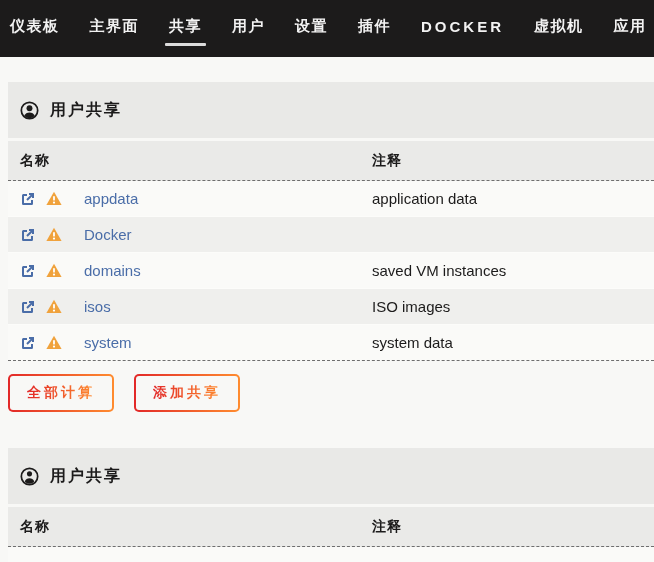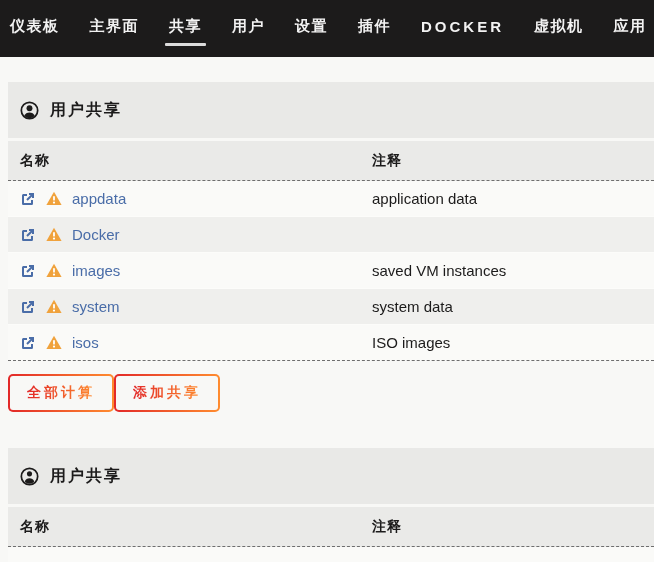--- a/index.html
+++ b/index.html
@@ -97,27 +97,29 @@
     width:364px;
     padding-left:12px;
     display:flex;
     align-items:center;
     gap:10px;
   }
   .name-link{
     color:var(--link-blue);
     text-decoration:none;
     cursor:pointer;
+    margin-left:12px;
   }
   .comment-cell{flex:1;color:var(--text-dark);}
   .icon-btn{display:flex;align-items:center;cursor:pointer;}
   
   .btn-row{
     margin:13px 0 0 8px;
     display:flex;
+    gap:20px;
     font-family:Liberation Mono, monospace;
   }
   .ubtn{
     min-width:106px;
     height:38px;
     border:2px solid transparent;
     border-radius:5px;
     background:
       linear-gradient(var(--page-bg),var(--page-bg)) padding-box,
       linear-gradient(90deg,var(--btn-red),var(--btn-orange)) border-box;
@@ -226,63 +228,63 @@
           <path d="M9 2h5v5h-2V5.4l-4.3 4.3-1.4-1.4L10.6 4H9V2z"></path>
         </svg>
       </span>
       <span class="icon-btn">
         <svg width="16" height="15" viewBox="0 0 16 15">
           <path d="M8 .8 15.6 14H.4L8 .8z" fill="#f0a23c"></path>
           <rect x="7.1" y="5" width="1.8" height="4.6" rx="0.9" fill="#ffffff"></rect>
           <circle cx="8" cy="11.6" r="1.1" fill="#ffffff"></circle>
         </svg>
       </span>
-      <a class="name-link">images</a>
+      <a class="name-link">domains</a>
     </div>
     <div class="comment-cell">saved VM instances</div>
   </div>
 
   <div class="trow">
     <div class="name-cell">
       <span class="icon-btn">
         <svg width="16" height="16" viewBox="0 0 16 16" fill="#4a6da8">
           <path d="M2 4.6C2 3.7 2.7 3 3.6 3H7v2H4v7h7V9h2v3.4c0 .9-.7 1.6-1.6 1.6H3.6C2.7 14 2 13.3 2 12.4V4.6z"></path>
           <path d="M9 2h5v5h-2V5.4l-4.3 4.3-1.4-1.4L10.6 4H9V2z"></path>
         </svg>
       </span>
       <span class="icon-btn">
         <svg width="16" height="15" viewBox="0 0 16 15">
           <path d="M8 .8 15.6 14H.4L8 .8z" fill="#f0a23c"></path>
           <rect x="7.1" y="5" width="1.8" height="4.6" rx="0.9" fill="#ffffff"></rect>
           <circle cx="8" cy="11.6" r="1.1" fill="#ffffff"></circle>
         </svg>
       </span>
+      <a class="name-link">isos</a>
+    </div>
+    <div class="comment-cell">ISO images</div>
+  </div>
+
+  <div class="trow">
+    <div class="name-cell">
+      <span class="icon-btn">
+        <svg width="16" height="16" viewBox="0 0 16 16" fill="#4a6da8">
+          <path d="M2 4.6C2 3.7 2.7 3 3.6 3H7v2H4v7h7V9h2v3.4c0 .9-.7 1.6-1.6 1.6H3.6C2.7 14 2 13.3 2 12.4V4.6z"></path>
+          <path d="M9 2h5v5h-2V5.4l-4.3 4.3-1.4-1.4L10.6 4H9V2z"></path>
+        </svg>
+      </span>
+      <span class="icon-btn">
+        <svg width="16" height="15" viewBox="0 0 16 15">
+          <path d="M8 .8 15.6 14H.4L8 .8z" fill="#f0a23c"></path>
+          <rect x="7.1" y="5" width="1.8" height="4.6" rx="0.9" fill="#ffffff"></rect>
+          <circle cx="8" cy="11.6" r="1.1" fill="#ffffff"></circle>
+        </svg>
+      </span>
       <a class="name-link">system</a>
     </div>
     <div class="comment-cell">system data</div>
-  </div>
-
-  <div class="trow">
-    <div class="name-cell">
-      <span class="icon-btn">
-        <svg width="16" height="16" viewBox="0 0 16 16" fill="#4a6da8">
-          <path d="M2 4.6C2 3.7 2.7 3 3.6 3H7v2H4v7h7V9h2v3.4c0 .9-.7 1.6-1.6 1.6H3.6C2.7 14 2 13.3 2 12.4V4.6z"></path>
-          <path d="M9 2h5v5h-2V5.4l-4.3 4.3-1.4-1.4L10.6 4H9V2z"></path>
-        </svg>
-      </span>
-      <span class="icon-btn">
-        <svg width="16" height="15" viewBox="0 0 16 15">
-          <path d="M8 .8 15.6 14H.4L8 .8z" fill="#f0a23c"></path>
-          <rect x="7.1" y="5" width="1.8" height="4.6" rx="0.9" fill="#ffffff"></rect>
-          <circle cx="8" cy="11.6" r="1.1" fill="#ffffff"></circle>
-        </svg>
-      </span>
-      <a class="name-link">isos</a>
-    </div>
-    <div class="comment-cell">ISO images</div>
   </div>
 </div>
 </section>
 
 <div class="btn-row">
   <button class="ubtn">
     <span class="grad-text">全部计算</span>
   </button>
   <button class="ubtn">
     <span class="grad-text">添加共享</span>

